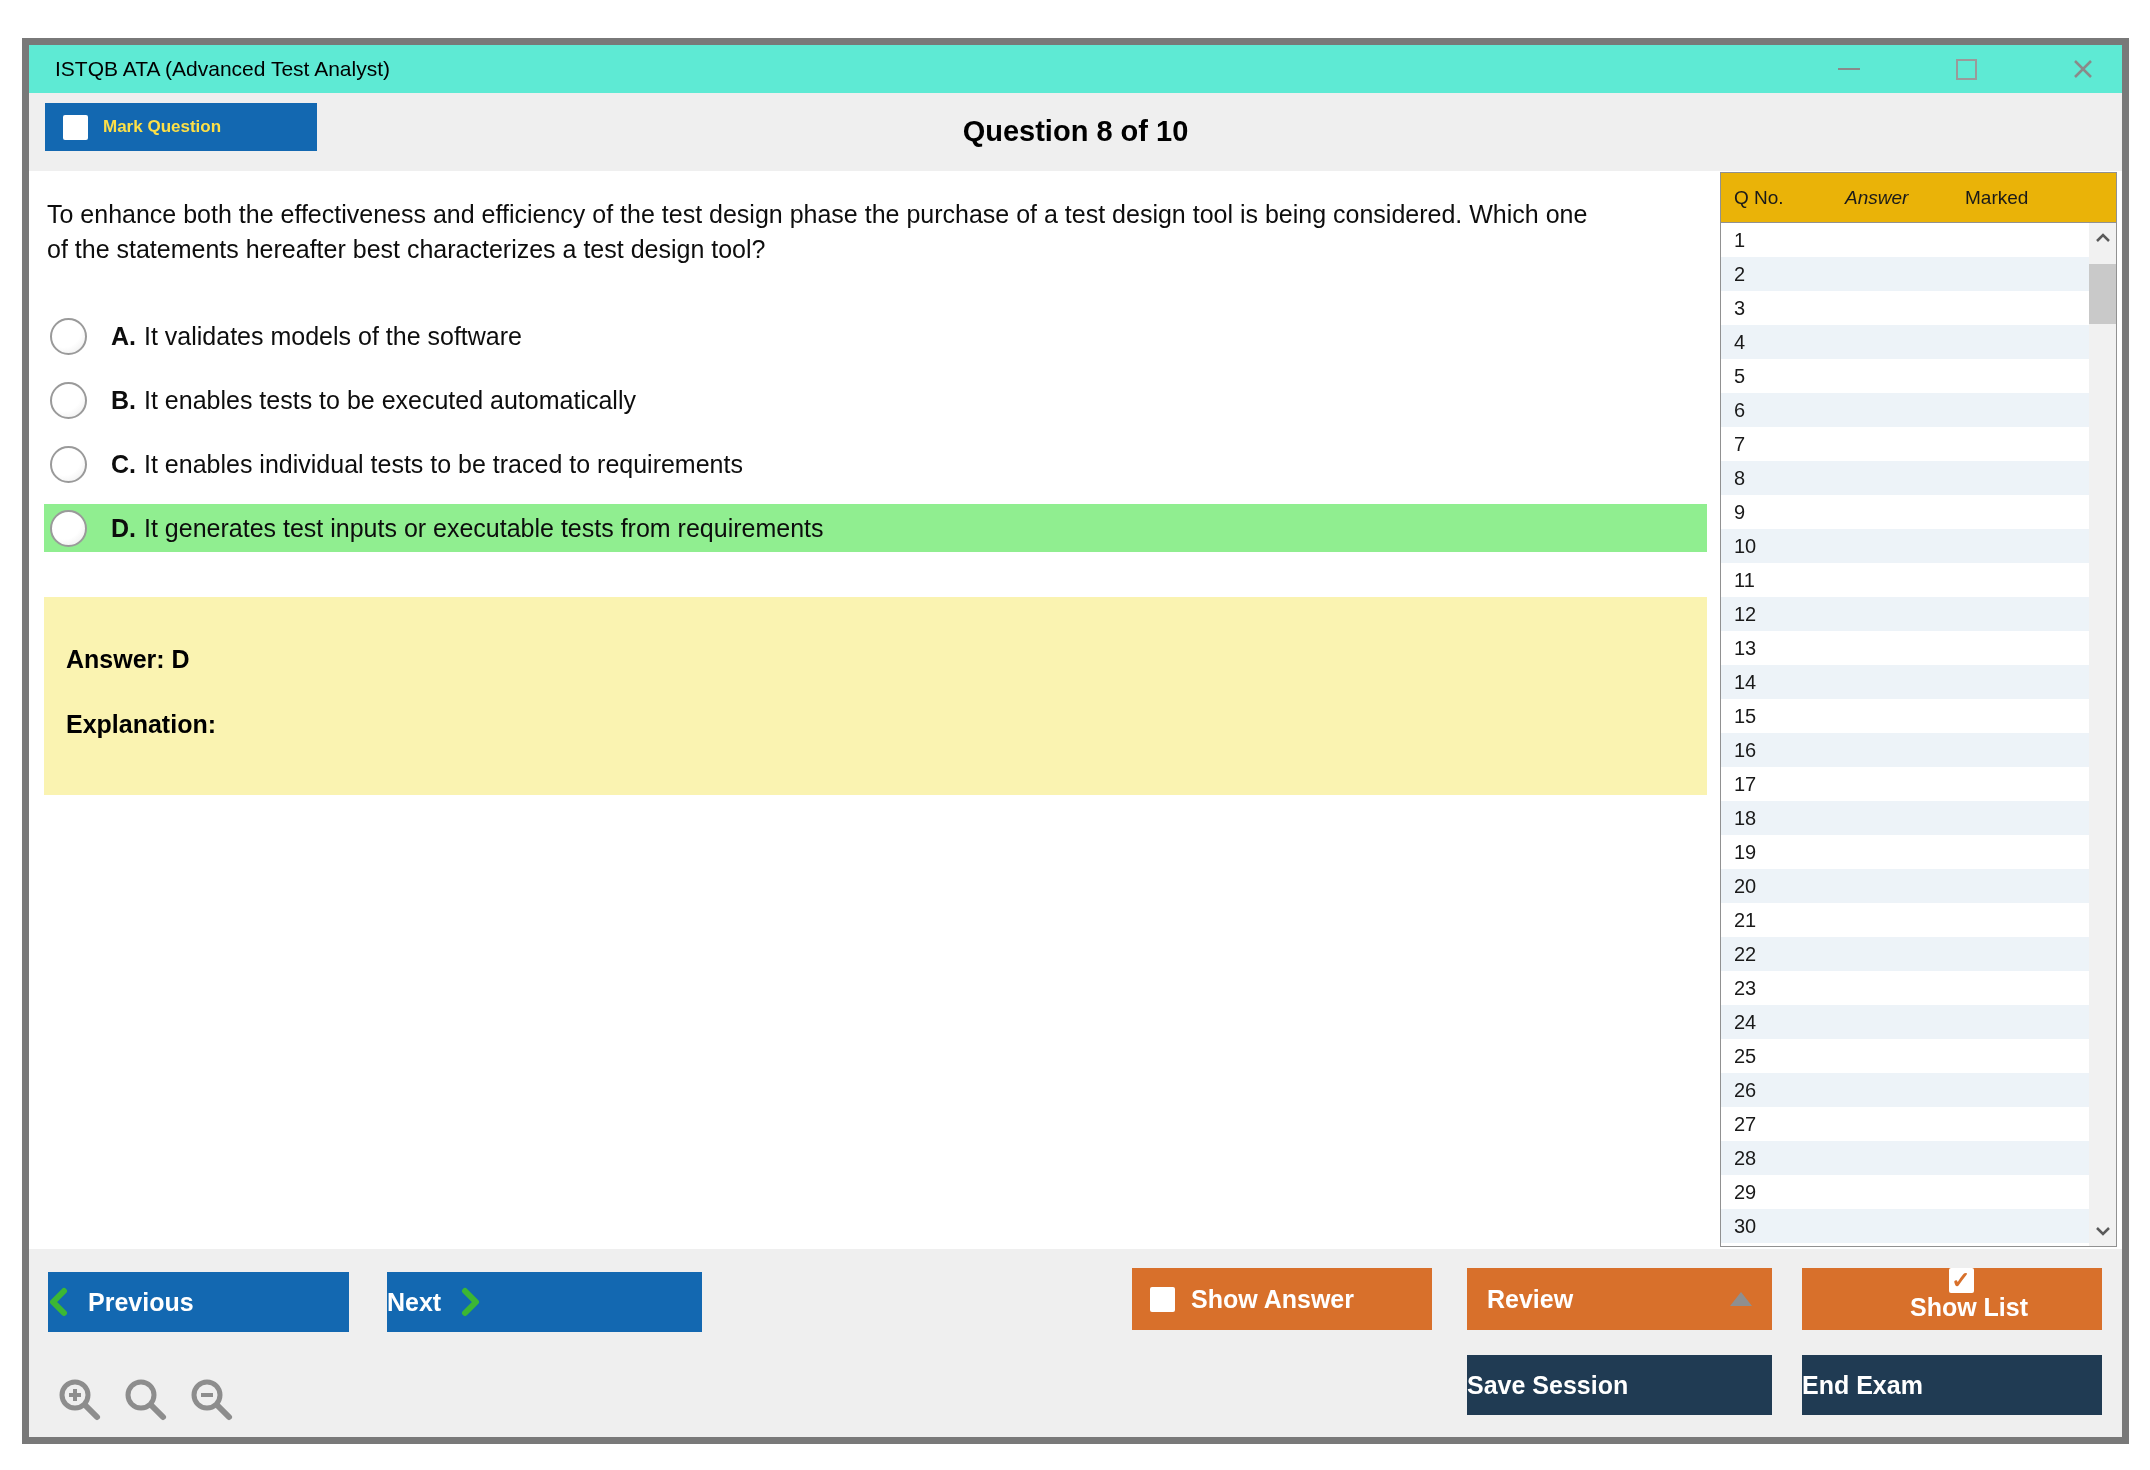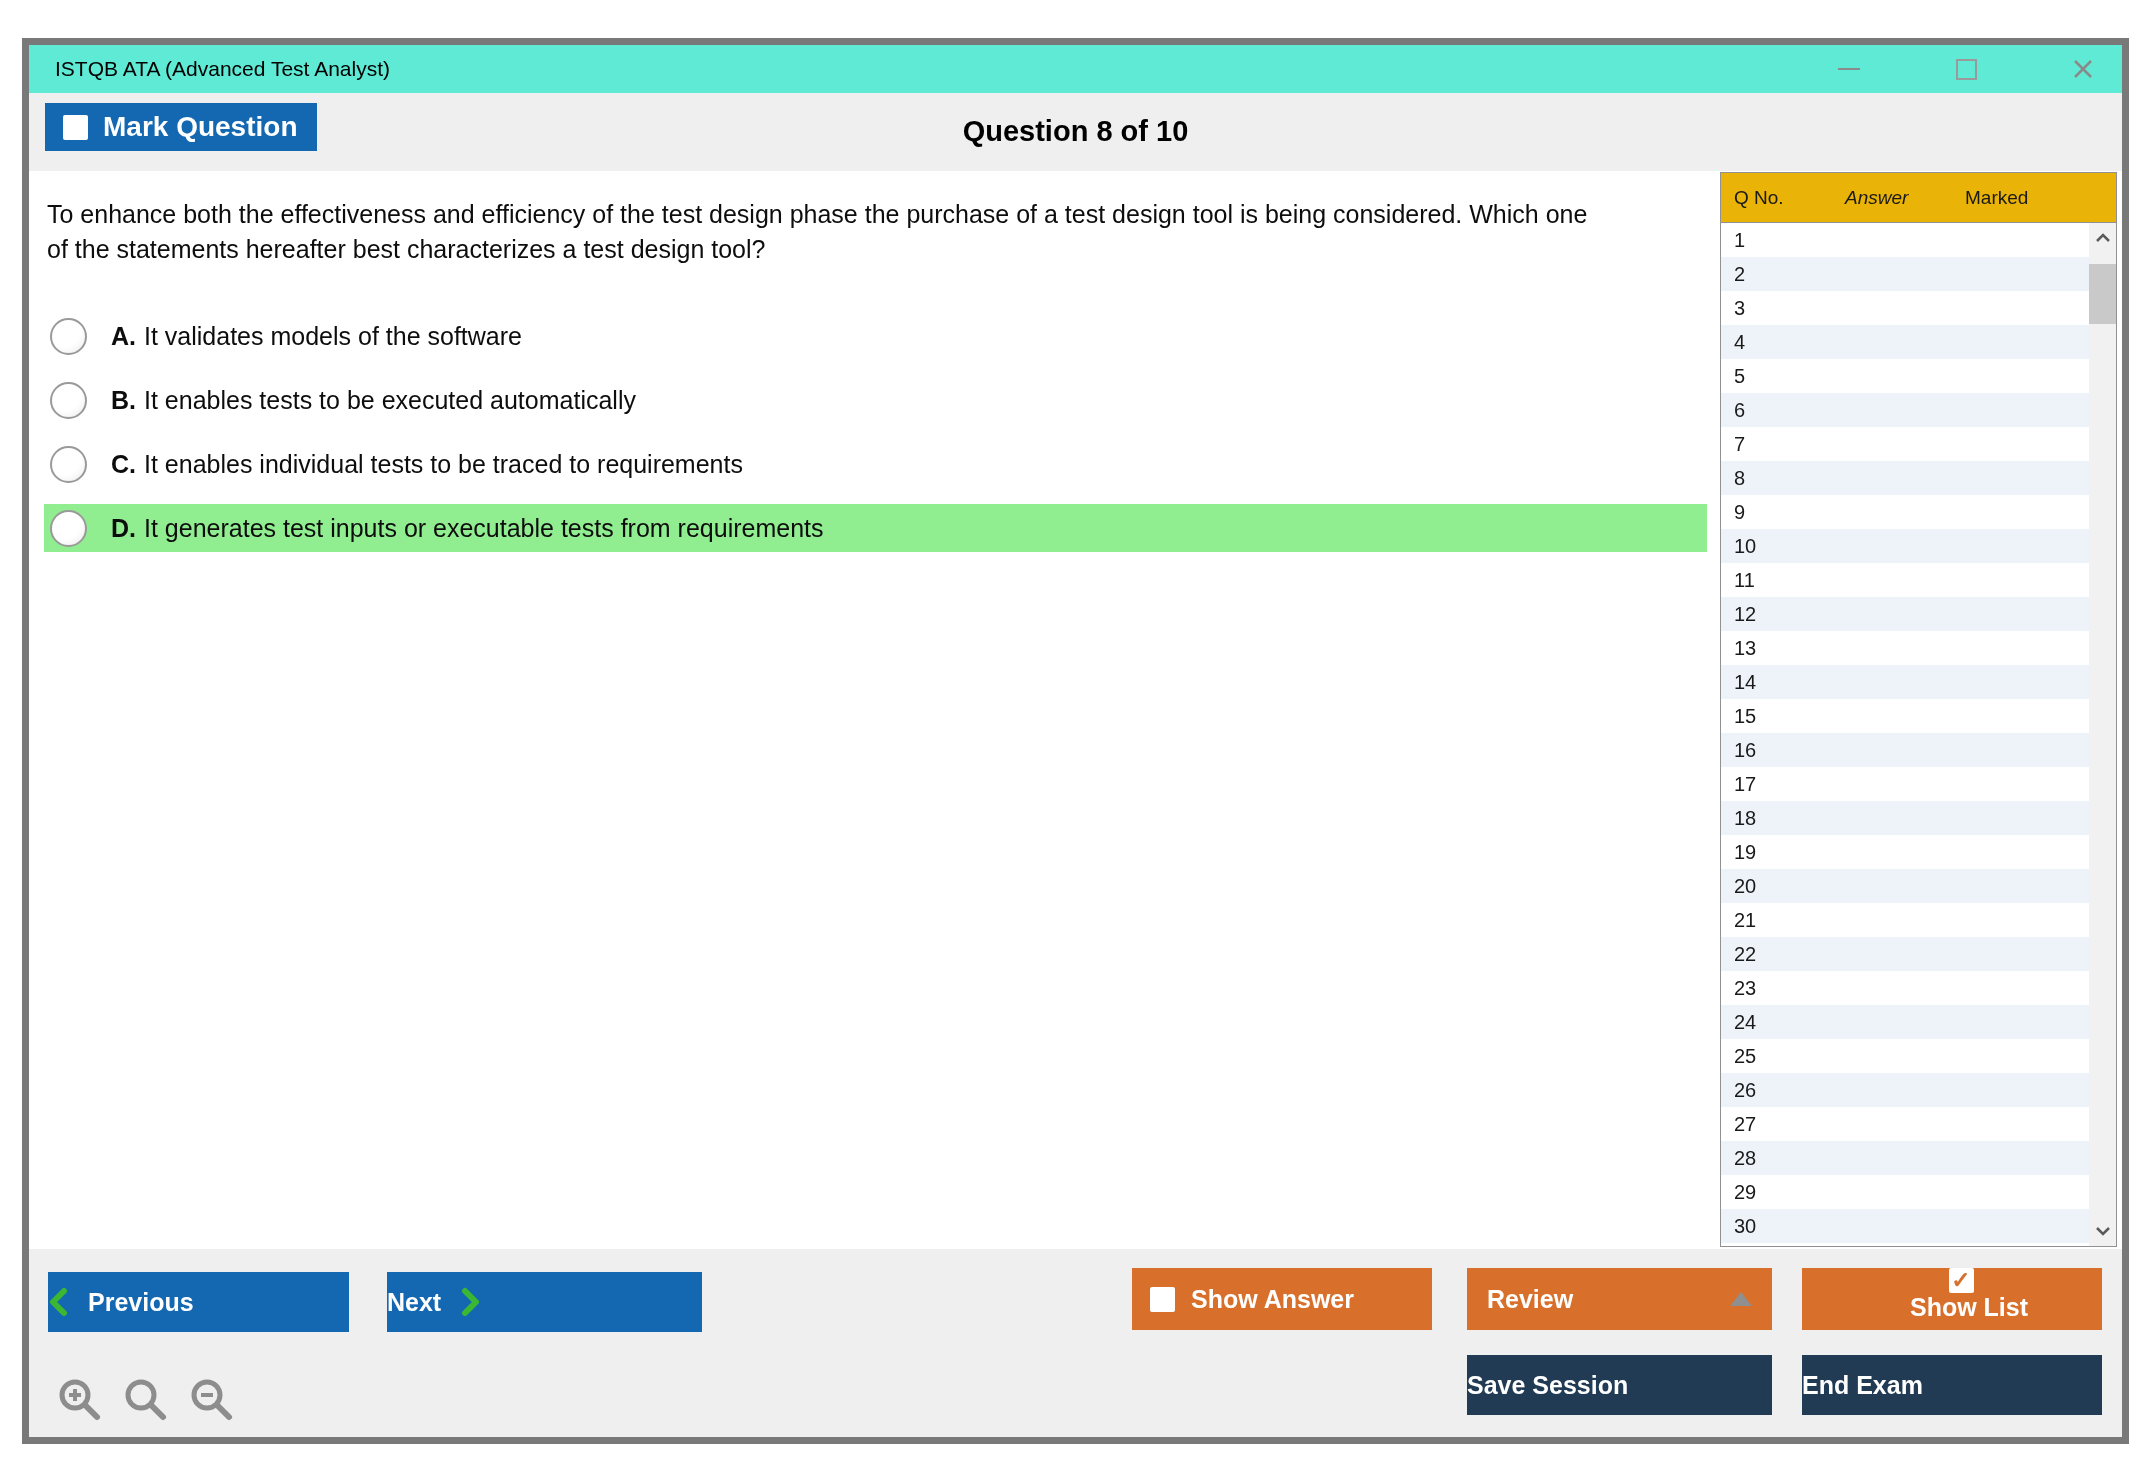--- a/index.html
+++ b/index.html
@@ -20,21 +20,21 @@
   .wc{width:34px;height:34px;display:flex;align-items:center;justify-content:center;cursor:default;}
   .min-glyph{width:22px;height:2px;background:#8a8a8a;}
   .max-glyph{width:17px;height:17px;border:2px solid #9a9a9a;}
   
   .header-band{position:absolute;left:0;top:48px;right:0;height:78px;background:#efefef;}
   .mark-btn{position:absolute;left:16px;top:10px;width:272px;height:48px;background:#1368B1;
     display:flex;align-items:center;padding-left:18px;box-sizing:border-box;cursor:pointer;}
   .checkbox{width:25px;height:25px;background:#ffffff;border-radius:2px;flex:0 0 auto;
     display:flex;align-items:center;justify-content:center;}
   .checkbox.checked::after{content:"✓";color:#D8702B;font-weight:bold;font-size:23px;line-height:1;}
-  .mark-btn .label{margin-left:15px;color:#ffffff;font-weight:bold;font-size:28px;}
+  .mark-btn .label{margin-left:15px;color:#fde047;font-weight:bold;font-size:17px;}
   .q-counter{position:absolute;left:0;right:0;top:22px;text-align:center;
     font-size:29px;font-weight:bold;color:#000;}
   
   .question-text{position:absolute;left:18px;top:152px;width:1545px;
     font-size:25px;line-height:35px;color:#0d0d0d;}
   .option{position:absolute;left:15px;width:1663px;height:48px;display:flex;align-items:center;}
   .option.highlighted{background:#90EE90;}
   .radio{width:33px;height:33px;border-radius:50%;border:2px solid #9a9a9a;margin-left:6px;
     background:radial-gradient(circle at 35% 30%, #ffffff 55%, #e9e9e9);flex:0 0 auto;cursor:pointer;}
   .option-text{margin-left:24px;font-size:25px;color:#0d0d0d;white-space:nowrap;}
@@ -123,20 +123,24 @@
   </div>
   <div class="option" style="top:395px">
     <span class="radio"></span>
     <span class="option-text"><b>C.</b><span>It enables individual tests to be traced to requirements</span></span>
   </div>
   <div class="option highlighted" style="top:459px">
     <span class="radio"></span>
     <span class="option-text"><b>D.</b><span>It generates test inputs or executable tests from requirements</span></span>
   </div>
 
+  <div class="answer-box">
+    <div class="answer-line">Answer: D</div>
+    <div class="explanation-line">Explanation:</div>
+  </div>
 
   <div class="sidebar">
     <div class="list-header">
       <span class="col-qno">Q No.</span>
       <span class="col-ans">Answer</span>
       <span class="col-mrk">Marked</span>
     </div>
     <div class="list-body">
         <div class="qrow">
           <span class="cell qno">1</span>

